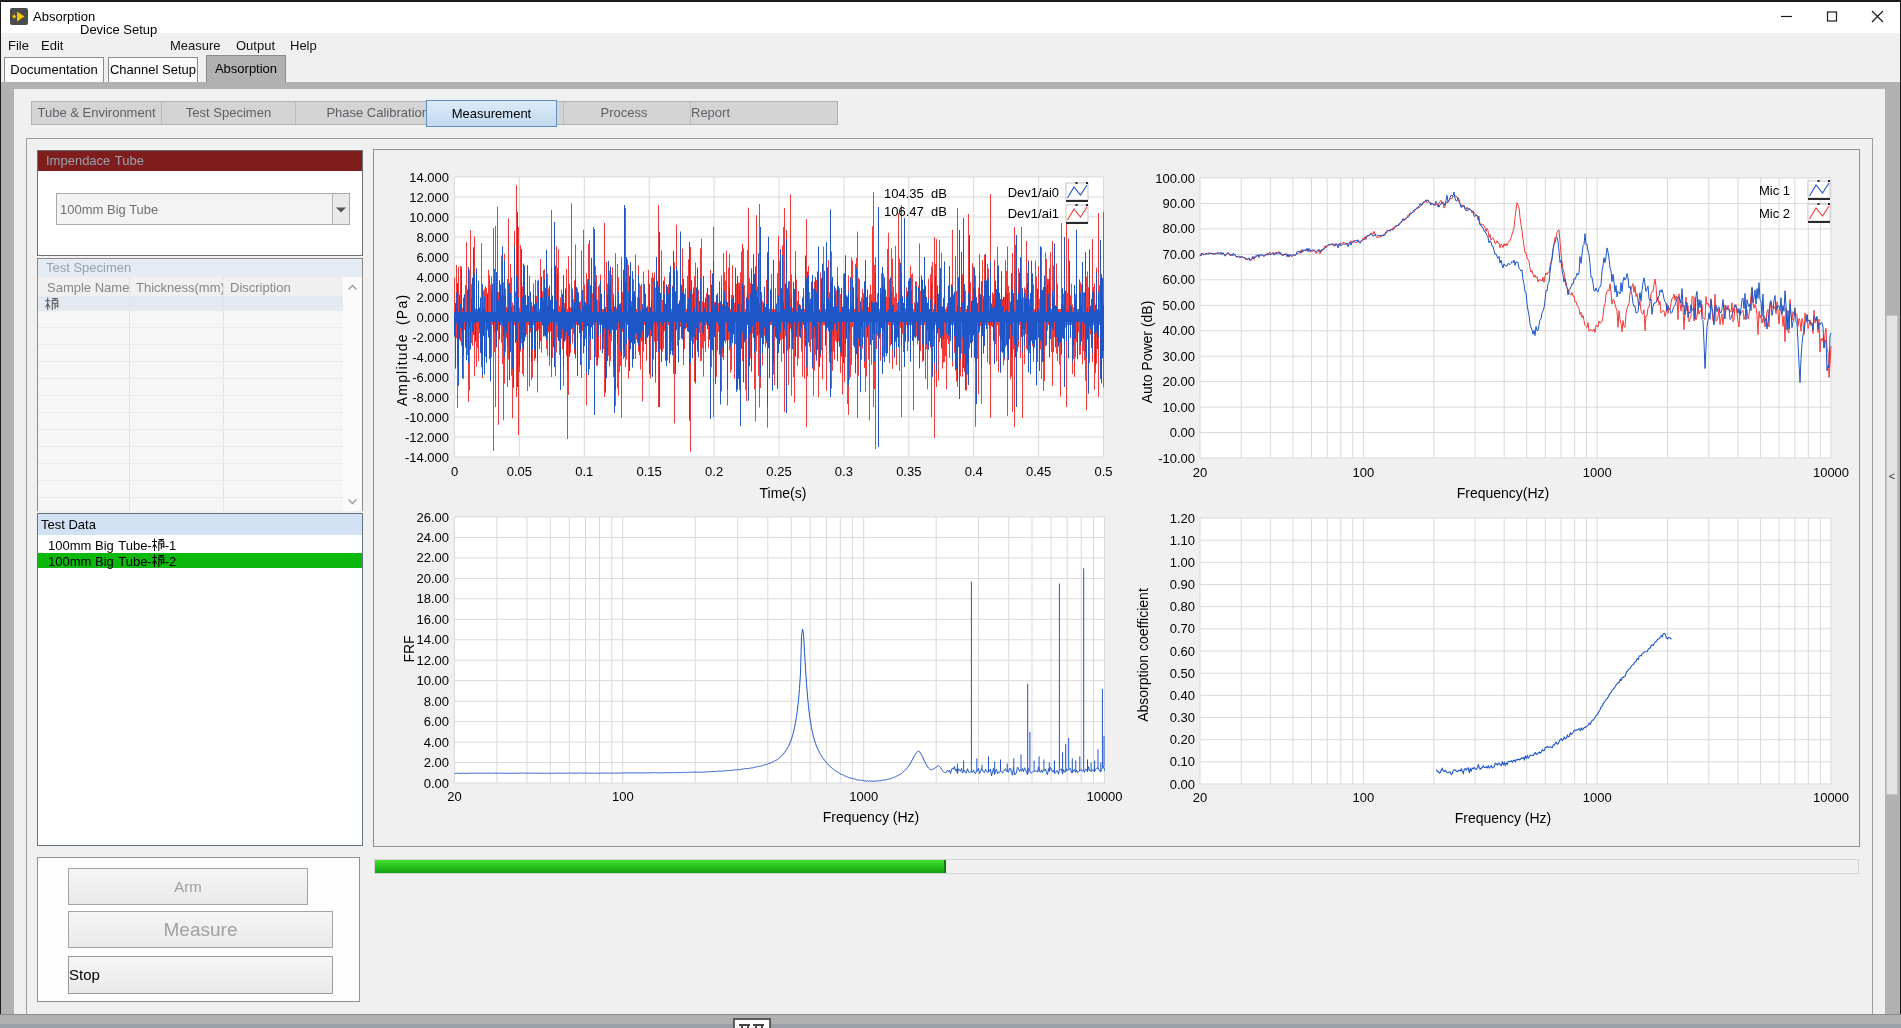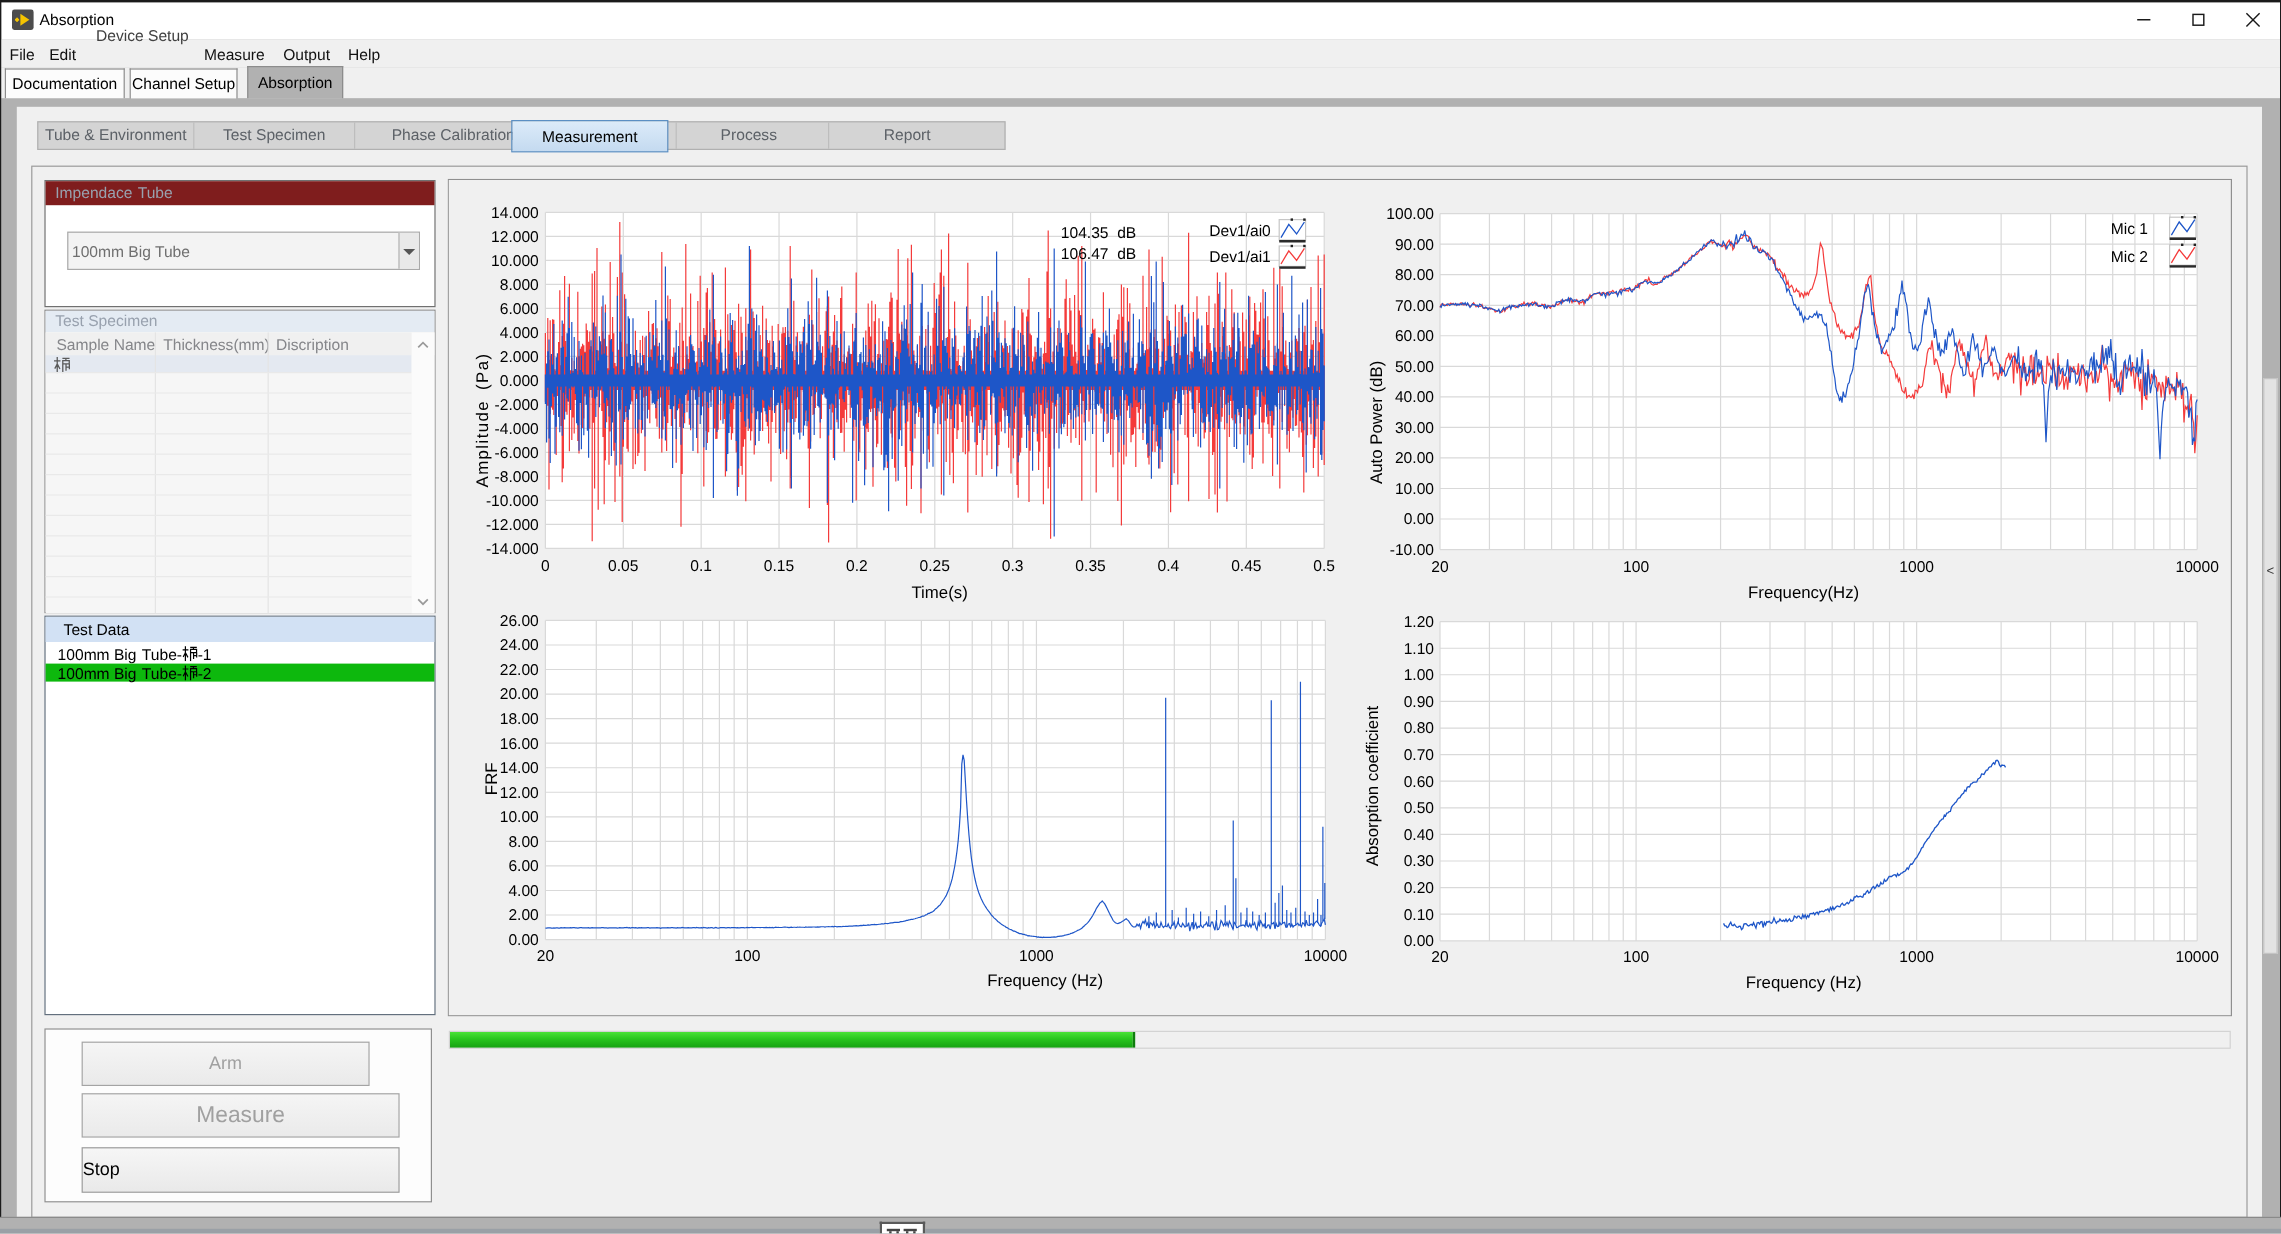--- a/index.html
+++ b/index.html
@@ -18,21 +18,21 @@
 <div class="abs" style="left:33px;top:9px;font-size:13px;color:#000">Absorption</div>
 <svg class="abs" style="left:1770px;top:5px" width="120" height="22">
  <path d="M11 11.5h11" stroke="#1a1a1a" stroke-width="1.2"></path>
  <rect x="57.5" y="7" width="9" height="9" fill="none" stroke="#1a1a1a" stroke-width="1.2"></rect>
  <path d="M102 6l11 11M113 6l-11 11" stroke="#1a1a1a" stroke-width="1.2"></path>
 </svg>
 
 <div class="abs" style="left:1px;top:33px;width:1899px;height:23px;background:#f0f0f0"></div>
 <div class="abs" style="left:8px;top:38px;color:#111">File</div>
 <div class="abs" style="left:41px;top:38px;color:#111">Edit</div>
-<div class="abs" style="left:80px;top:22px;color:#404040">Device Setup</div>
+<div class="abs" style="left:80px;top:22px;color:#000000">Device Setup</div>
 <div class="abs" style="left:170px;top:38px;color:#111">Measure</div>
 <div class="abs" style="left:236px;top:38px;color:#111">Output</div>
 <div class="abs" style="left:290px;top:38px;color:#111">Help</div>
 
 <div class="abs" style="left:1px;top:56px;width:1899px;height:26px;background:#f0f0f0"></div>
 <div class="abs" style="left:4px;top:57px;width:100px;height:25px;background:#fcfcfc;border:1px solid #8c8c8c;border-bottom:none;text-align:center;line-height:24px">Documentation</div>
 <div class="abs" style="left:108px;top:57px;width:90px;height:39px;background:#fcfcfc;border:1px solid #8c8c8c;border-bottom:none;text-align:center;line-height:24px">Channel Setup</div>
 <div class="abs" style="left:206px;top:55px;width:80px;height:27px;background:#b1b1b1;border:1px solid #8c8c8c;border-bottom:none;text-align:center;line-height:25px">Absorption</div>
 
 <div class="abs" style="left:0;top:82px;width:1901px;height:933px;background:#b1b1b1"></div>
@@ -49,21 +49,21 @@
 <div class="abs" style="left:161px;top:102px;width:1px;height:22px;background:#bdbdbd"></div>
 <div class="abs" style="left:295px;top:102px;width:1px;height:22px;background:#bdbdbd"></div>
 <div class="abs" style="left:429px;top:102px;width:1px;height:22px;background:#bdbdbd"></div>
 <div class="abs" style="left:563px;top:102px;width:1px;height:22px;background:#bdbdbd"></div>
 <div class="abs" style="left:690px;top:102px;width:1px;height:22px;background:#bdbdbd"></div>
 <div class="abs" style="left:31px;top:101px;width:131px;height:24px;color:#5c6167;text-align:center;line-height:23px">Tube &amp; Environment</div>
 <div class="abs" style="left:162px;top:101px;width:133px;height:24px;color:#5c6167;text-align:center;line-height:23px">Test Specimen</div>
 <div class="abs" style="left:296px;top:101px;width:133px;height:24px;color:#5c6167;text-align:right;line-height:23px">Phase Calibration</div>
 <div class="abs" style="left:426px;top:100px;width:131px;height:27px;background:linear-gradient(#dcebf9,#c4daf0);border:1px solid #5b8fc3;color:#000;text-align:center;line-height:25px">Measurement</div>
 <div class="abs" style="left:558px;top:101px;width:132px;height:24px;color:#5c6167;text-align:center;line-height:23px">Process</div>
-<div class="abs" style="left:691px;top:101px;width:130px;height:24px;color:#5c6167;text-align:center;line-height:23px">Report</div>
+<div class="abs" style="left:691px;top:101px;width:130px;height:24px;color:#5c6167;text-align:left;line-height:23px">Report</div>
 
 <div class="abs" style="left:26px;top:138px;width:1847px;height:877px;border:1px solid #9b9b9b"></div>
 
 <div class="abs" style="left:37px;top:150px;width:326px;height:106px;border:1px solid #707070;background:#fff"></div>
 <div class="abs" style="left:38px;top:151px;width:324px;height:20px;background:#7f1d1d;color:#98a1ae;padding-left:8px;line-height:20px">Impendace  Tube</div>
 <div class="abs" style="left:56px;top:193px;width:294px;height:32px;background:#f3f3f3;border:1px solid #a9a9a9"></div>
 <div class="abs" style="left:60px;top:202px;color:#6f6f6f">100mm Big Tube</div>
 <div class="abs" style="left:332px;top:194px;width:17px;height:30px;background:#e9e9e9;border-left:1px solid #b3b3b3"></div>
 <svg class="abs" style="left:335px;top:206px" width="12" height="8">
     <path d="M1 1.5L6 6.5L11 1.5Z" fill="#555"></path>
@@ -99,21 +99,21 @@
 <div class="abs" style="left:38px;top:497px;width:305px;height:1px;background:#e9e9e9"></div>
 <div class="abs" style="left:343px;top:277px;width:19px;height:234px;background:#fbfbfb"></div>
 <svg class="abs" style="left:346px;top:283px" width="13" height="9">
     <path d="M2.5 6.5L6.5 2.5L10.5 6.5" stroke="#9a9a9a" stroke-width="1.4" fill="none"></path>
   </svg>
 <svg class="abs" style="left:346px;top:497px" width="13" height="9">
     <path d="M2.5 2.5L6.5 6.5L10.5 2.5" stroke="#9a9a9a" stroke-width="1.4" fill="none"></path>
   </svg>
 
 <div class="abs" style="left:37px;top:513px;width:326px;height:333px;border:1px solid #63707e;background:#fff"></div>
-<div class="abs" style="left:38px;top:514px;width:324px;height:21px;background:#d2e1f4;color:#000;padding-left:15px;line-height:21px">Test Data</div>
+<div class="abs" style="left:38px;top:514px;width:324px;height:21px;background:#d2e1f4;color:#000;padding-left:3px;line-height:21px">Test Data</div>
 <div class="abs" style="left:48px;top:538px;color:#000">100mm Big  Tube-<svg width="13" height="13" viewBox="0 0 13 13" style="vertical-align:-1px">
       <g stroke="#000" stroke-width="1" fill="none">
         <path d="M2.5 0.5V13M0 3.5h5M0.6 9.5L2.4 6.2M4.6 9.8L2.7 6.2"></path>
         <path d="M6.5 1.5h5.5M9.2 1.5V3M6.8 3.2h5v2.6h-5zM6.8 5.8V13M9.3 5.8V11.2M11.9 5.8V10M9.3 8.3h2.6"></path>
       </g>
     </svg>-1</div>
 <div class="abs" style="left:38px;top:553px;width:324px;height:15px;background:#0db80d"></div>
 <div class="abs" style="left:48px;top:554px;color:#000">100mm Big  Tube-<svg width="13" height="13" viewBox="0 0 13 13" style="vertical-align:-1px">
       <g stroke="#000" stroke-width="1" fill="none">
         <path d="M2.5 0.5V13M0 3.5h5M0.6 9.5L2.4 6.2M4.6 9.8L2.7 6.2"></path>

